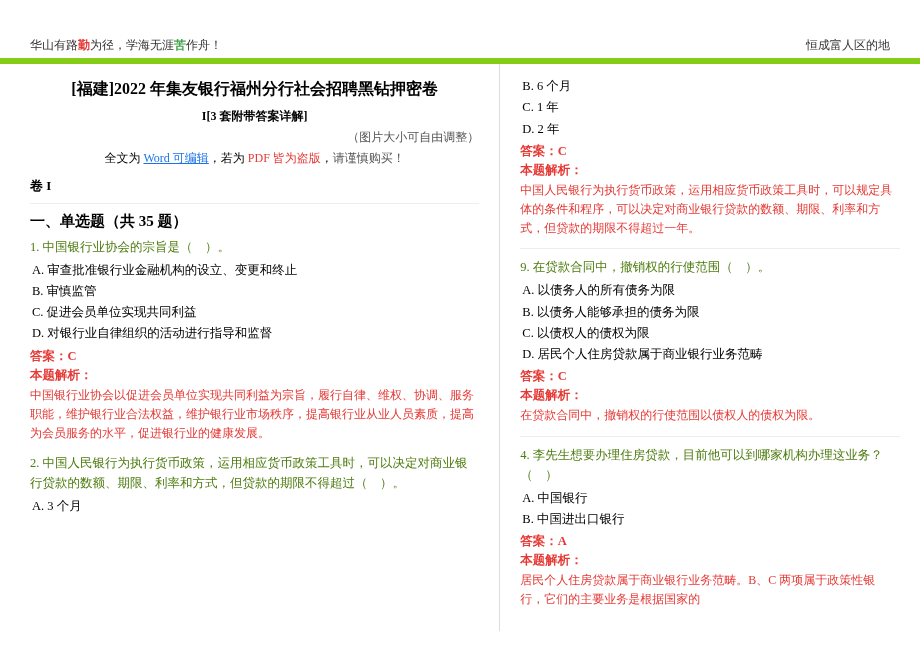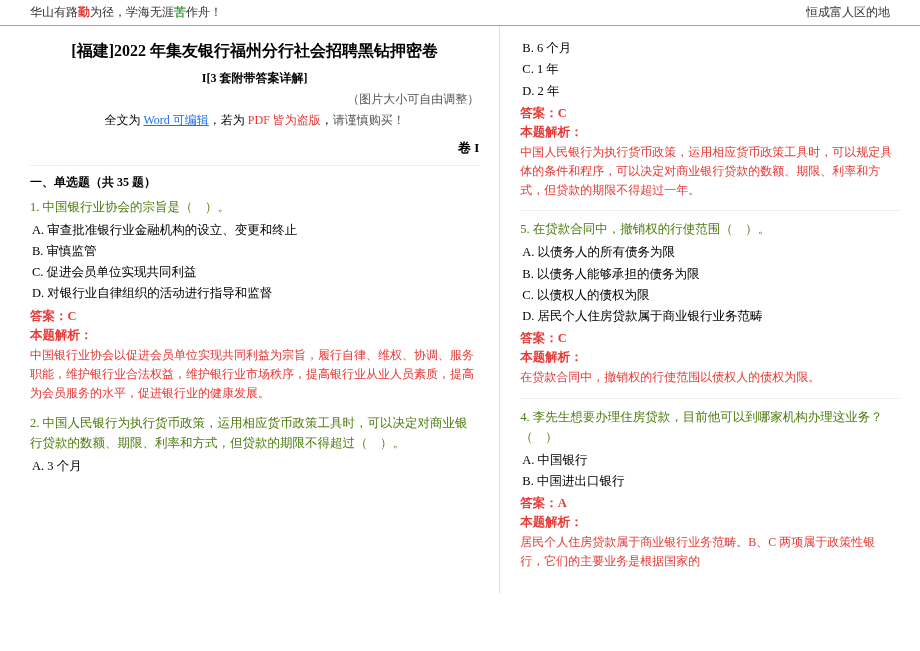--- a/index.html
+++ b/index.html
@@ -11,25 +11,26 @@
       width: 920px;
       min-height: 651px;
       overflow-x: hidden;
     }
 
     .top-banner {
       background: #fff;
       text-align: center;
       padding: 4px 0;
       font-size: 12px;
-      border-bottom: 1px solid #84cc16;
+      border-bottom: 6px solid #84cc16;
       display: flex;
       justify-content: space-between;
       align-items: center;
       padding: 4px 30px;
+      margin-top: 33px;
     }
 
     .top-banner-left {
       color: #333;
       font-size: 12px;
     }
 
     .top-banner-left .highlight-red { color: #e53935; font-weight: bold; }
     .top-banner-left .highlight-green { color: #43a047; font-weight: bold; }
     .top-banner-right { color: #333; font-size: 12px; }
@@ -83,28 +84,28 @@
 
     .doc-link .word-link {
       color: #1a73e8;
       text-decoration: underline;
     }
 
     .doc-link .pdf-warn { color: #e53935; }
     .doc-link .buy-link { color: #555; }
 
     .section-title {
-      text-align: right;
+      text-align: left;
       font-size: 13px;
       font-weight: bold;
       margin: 10px 0 0 0;
     }
 
     .part-title {
-      font-size: 12px;
+      font-size: 15px;
       font-weight: bold;
       margin: 8px 0 6px 0;
     }
 
     .question-block {
       margin-bottom: 10px;
     }
 
     .question-text {
       font-size: 12.5px;
@@ -208,21 +209,21 @@
       <div class="option">C. 1 年</div>
       <div class="option">D. 2 年</div>
       <div class="answer-line">答案：C</div>
       <div class="explanation-title">本题解析：</div>
       <div class="explanation-text">中国人民银行为执行货币政策，运用相应货币政策工具时，可以规定具体的条件和程序，可以决定对商业银行贷款的数额、期限、利率和方式，但贷款的期限不得超过一年。</div>
     </div>
 
     <div class="divider"></div>
 
     <div class="question-block question-num-top">
-      <div class="question-text">5. 在贷款合同中，撤销权的行使范围（　）。</div>
+      <div class="question-text">9. 在贷款合同中，撤销权的行使范围（　）。</div>
       <div class="option">A. 以债务人的所有债务为限</div>
       <div class="option">B. 以债务人能够承担的债务为限</div>
       <div class="option">C. 以债权人的债权为限</div>
       <div class="option">D. 居民个人住房贷款属于商业银行业务范畴</div>
       <div class="answer-line">答案：C</div>
       <div class="explanation-title">本题解析：</div>
       <div class="explanation-text">在贷款合同中，撤销权的行使范围以债权人的债权为限。</div>
     </div>
 
     <div class="divider"></div>

